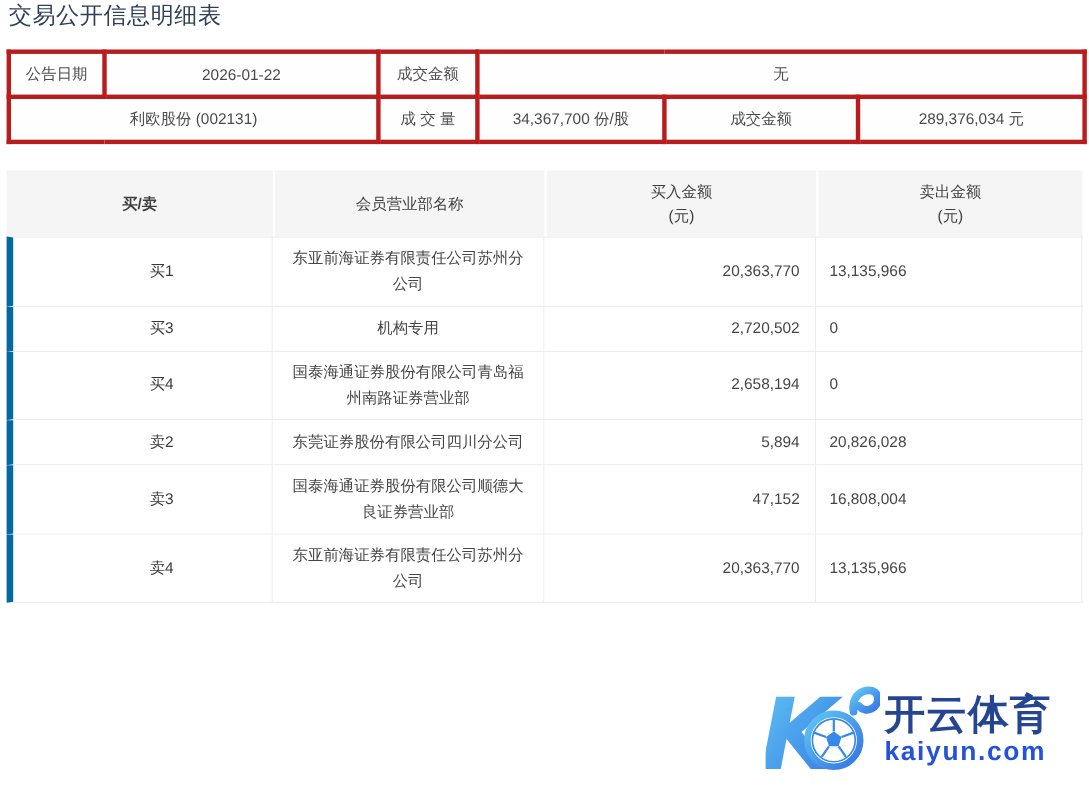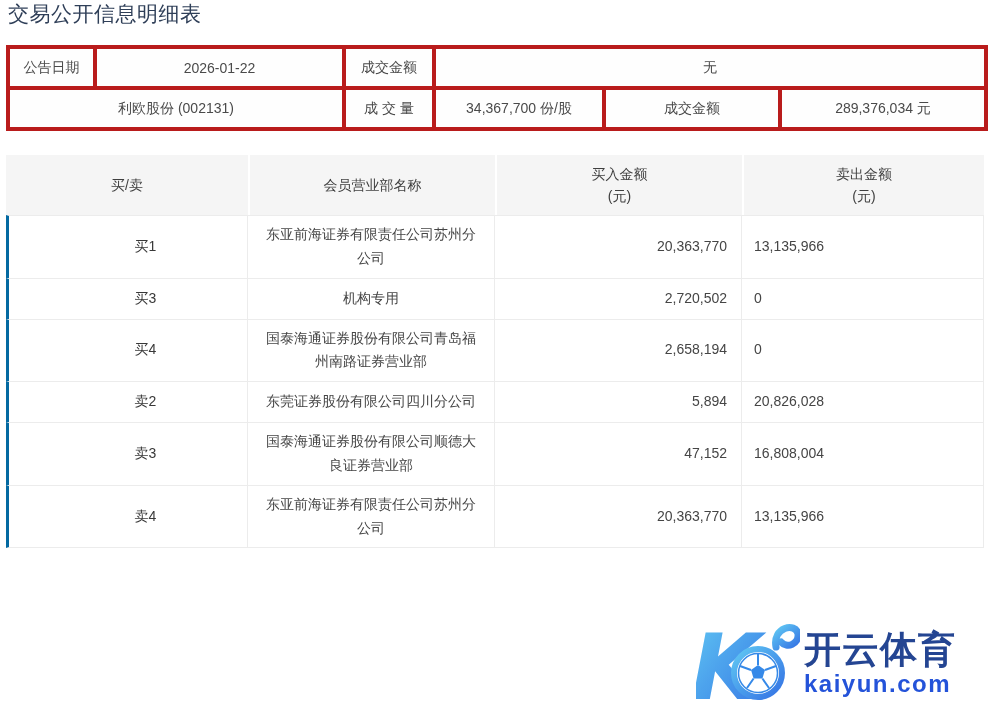--- a/index.html
+++ b/index.html
@@ -52,31 +52,31 @@
   .main-table thead th {
     background: #f5f5f5;
     height: 60px;
     font-weight: 400;
     text-align: center;
     vertical-align: middle;
     color: #3f3f3f;
     border-left: 2px solid #fff;
     line-height: 1.6;
   }
-  .main-table thead th:first-child { border-left: none; }
+  .main-table thead th:first-child { border-left: none; font-weight: bold; }
   .main-table tbody td {
     border-right: 1px solid #ececec;
     border-bottom: 1px solid #ececec;
     height: 41px;
     padding: 7px 12px;
     line-height: 1.7;
     vertical-align: middle;
     background: #fff;
   }
-  .main-table tbody td:first-child { border-left: 3px solid #0369a1; padding-left: 47px; }
+  .main-table tbody td:first-child { border-left: 6px solid #0369a1; padding-left: 47px; }
   .main-table tbody tr:first-child td { border-top: 1px solid #ececec; }
   .cell-side   { text-align: center; color: #383838; }
   .cell-broker { text-align: center; }
   .cell-buy    { text-align: right; padding-right: 14px !important; }
   .cell-sell   { text-align: left; padding-right: 16px !important; }
   
   .watermark {
     position: absolute;
     top: 617px;
     left: 696px;

